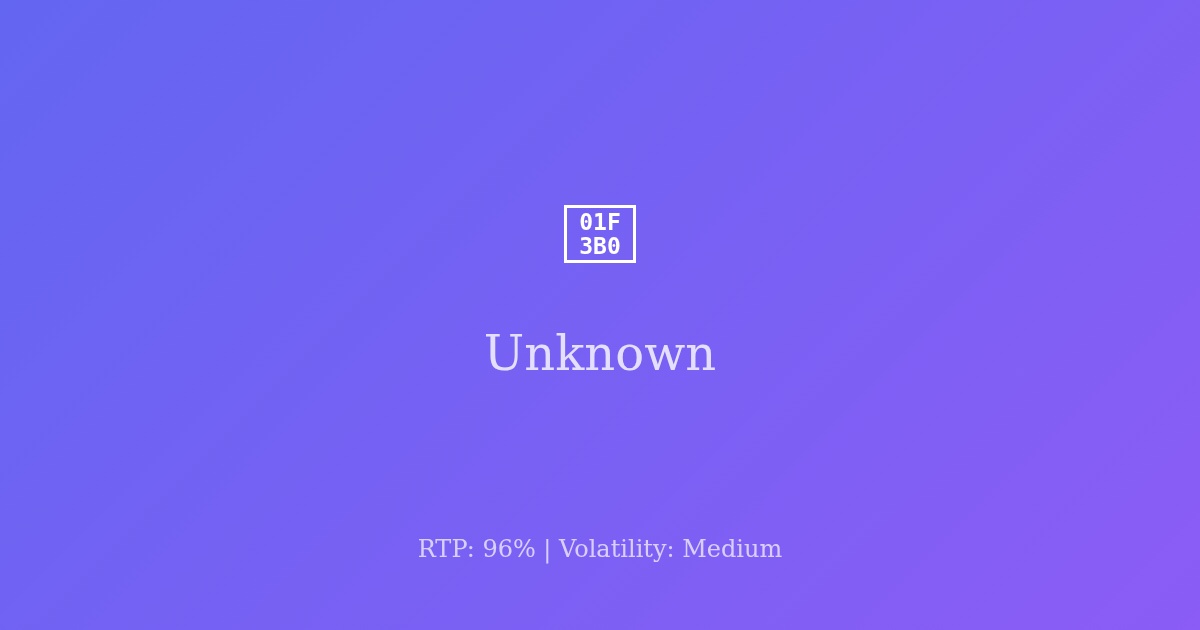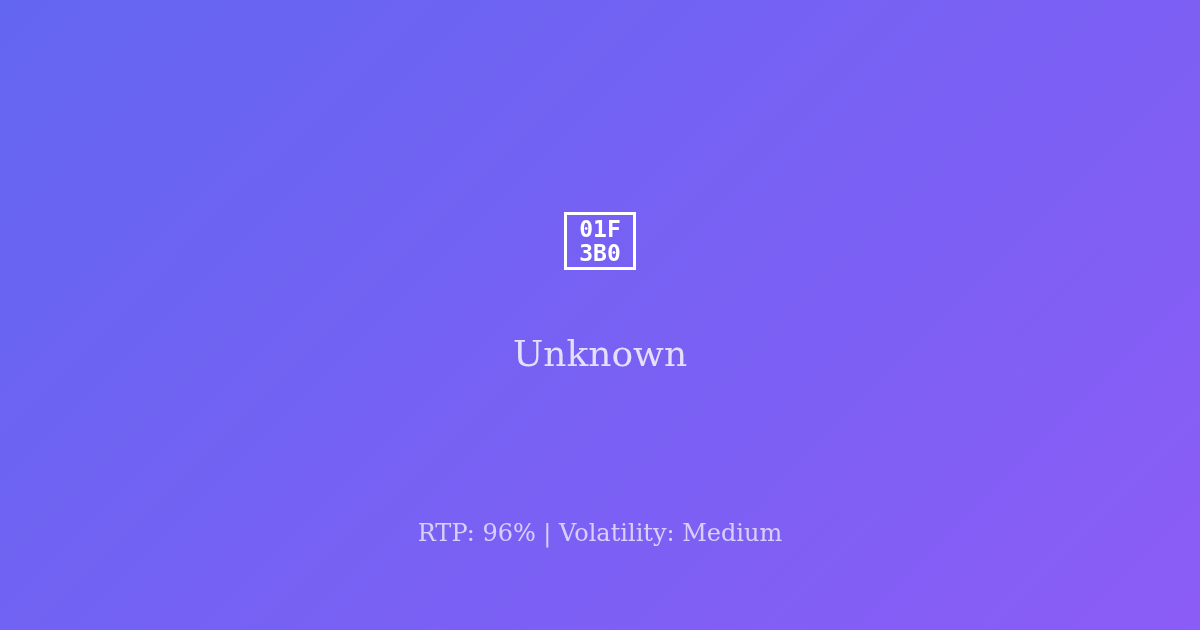--- a/index.html
+++ b/index.html
@@ -83,33 +83,33 @@
     line-height: 1.05;
     color: #ffffff;
     white-space: nowrap;
     letter-spacing: 0px;
   }
 
   
   .og-subtitle {
     font-family: "DejaVu Serif", "Liberation Serif", serif;
     font-weight: normal;
-    font-size: 36px;
+    font-size: 48px;
     line-height: 1.2;
     color: rgba(255, 255, 255, 0.80);
     margin-top: 62px;
     white-space: nowrap;
   }
 
   
   .og-footer {
     position: absolute;
     left: 0;
     right: 0;
-    bottom: 82px;
+    bottom: 66px;
     text-align: center;
   }
 
   .og-meta {
     font-family: "DejaVu Serif", "Liberation Serif", serif;
     font-weight: normal;
     font-size: 24px;
     line-height: 1.2;
     color: rgba(255, 255, 255, 0.70);
     white-space: nowrap;

